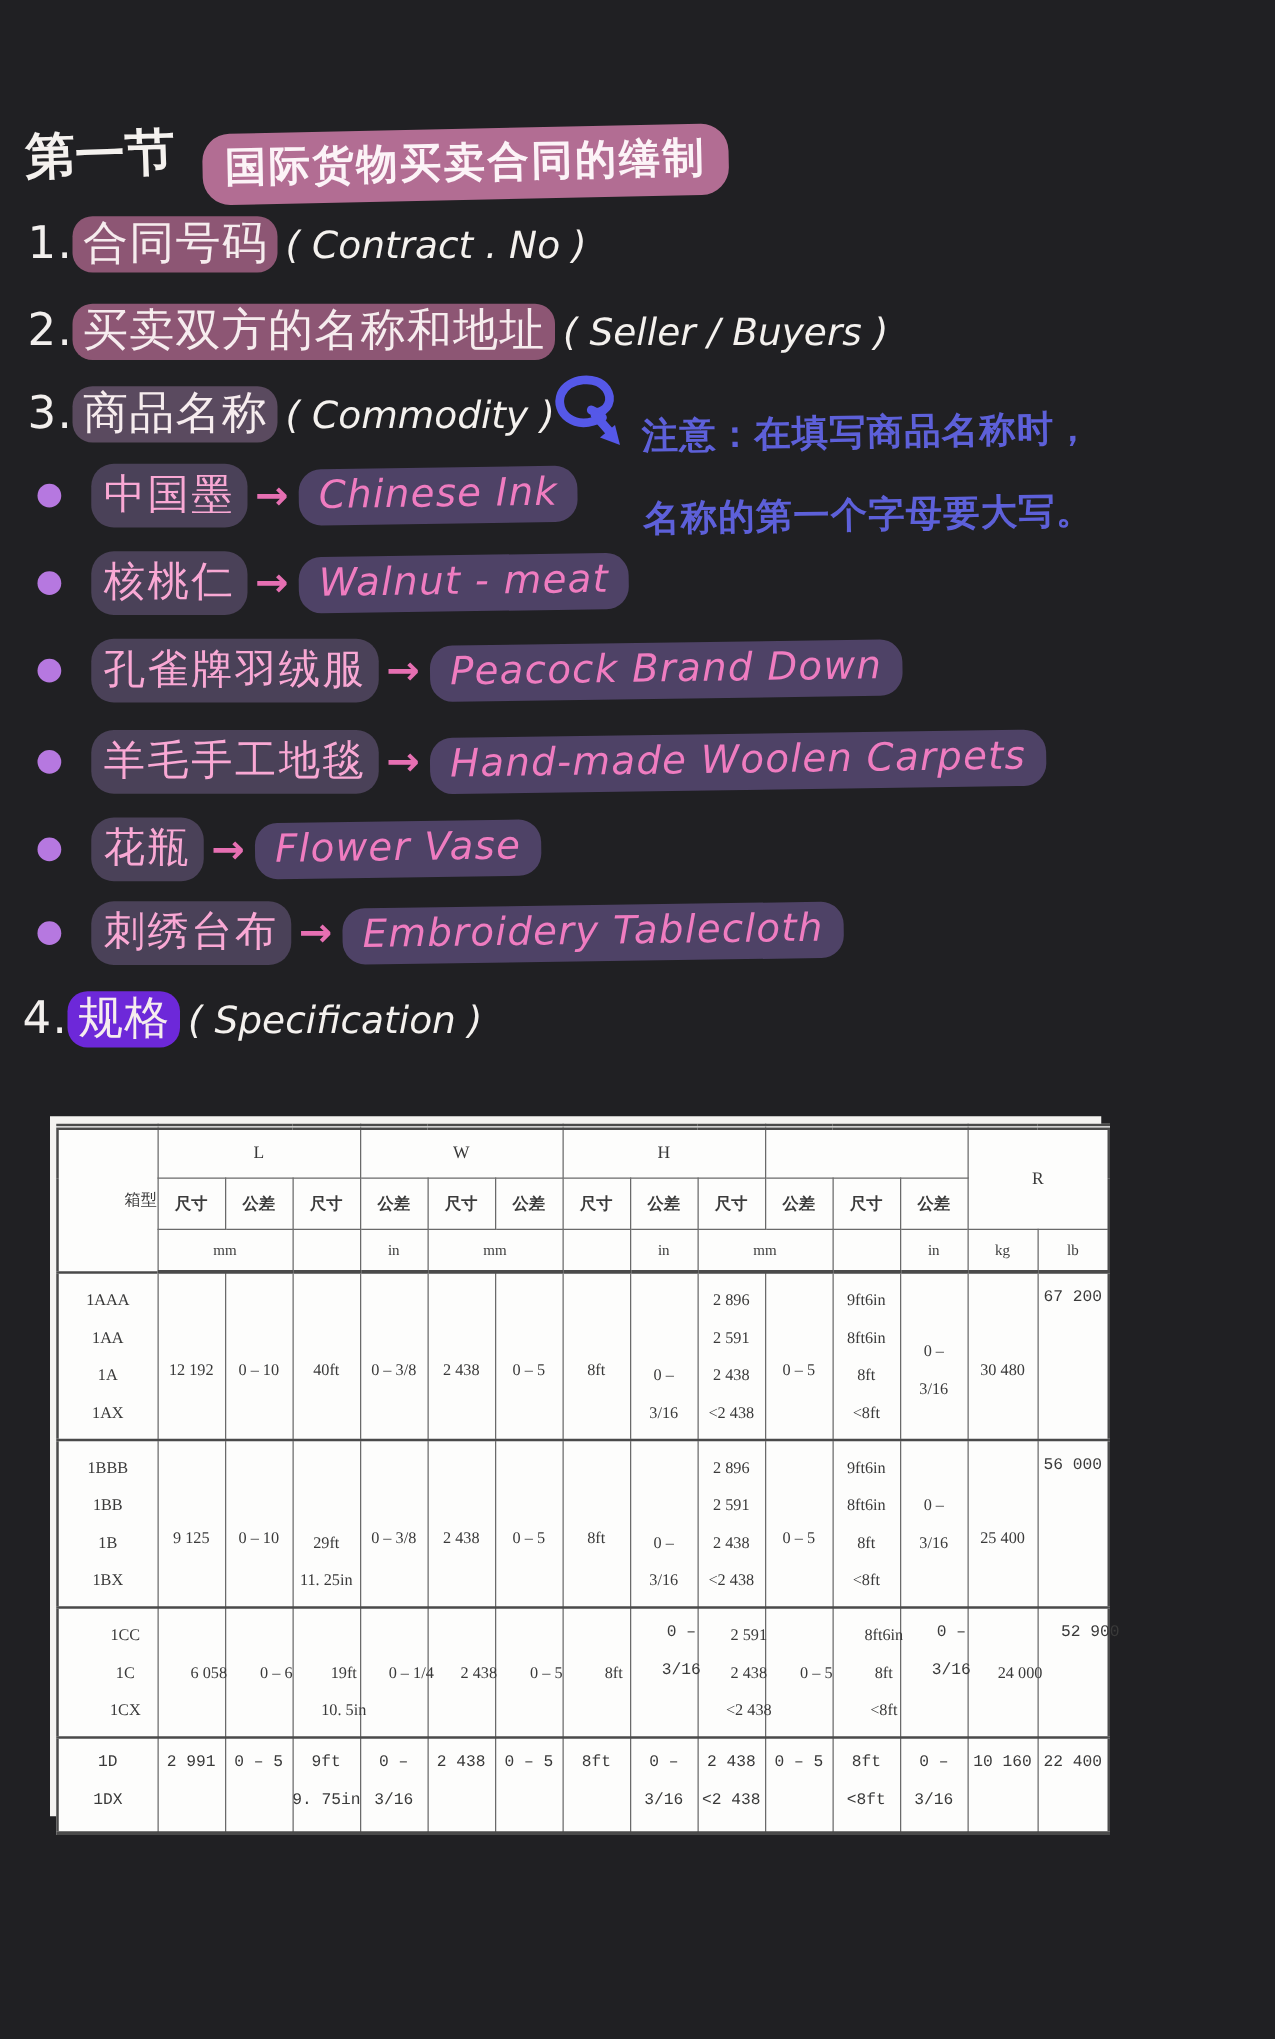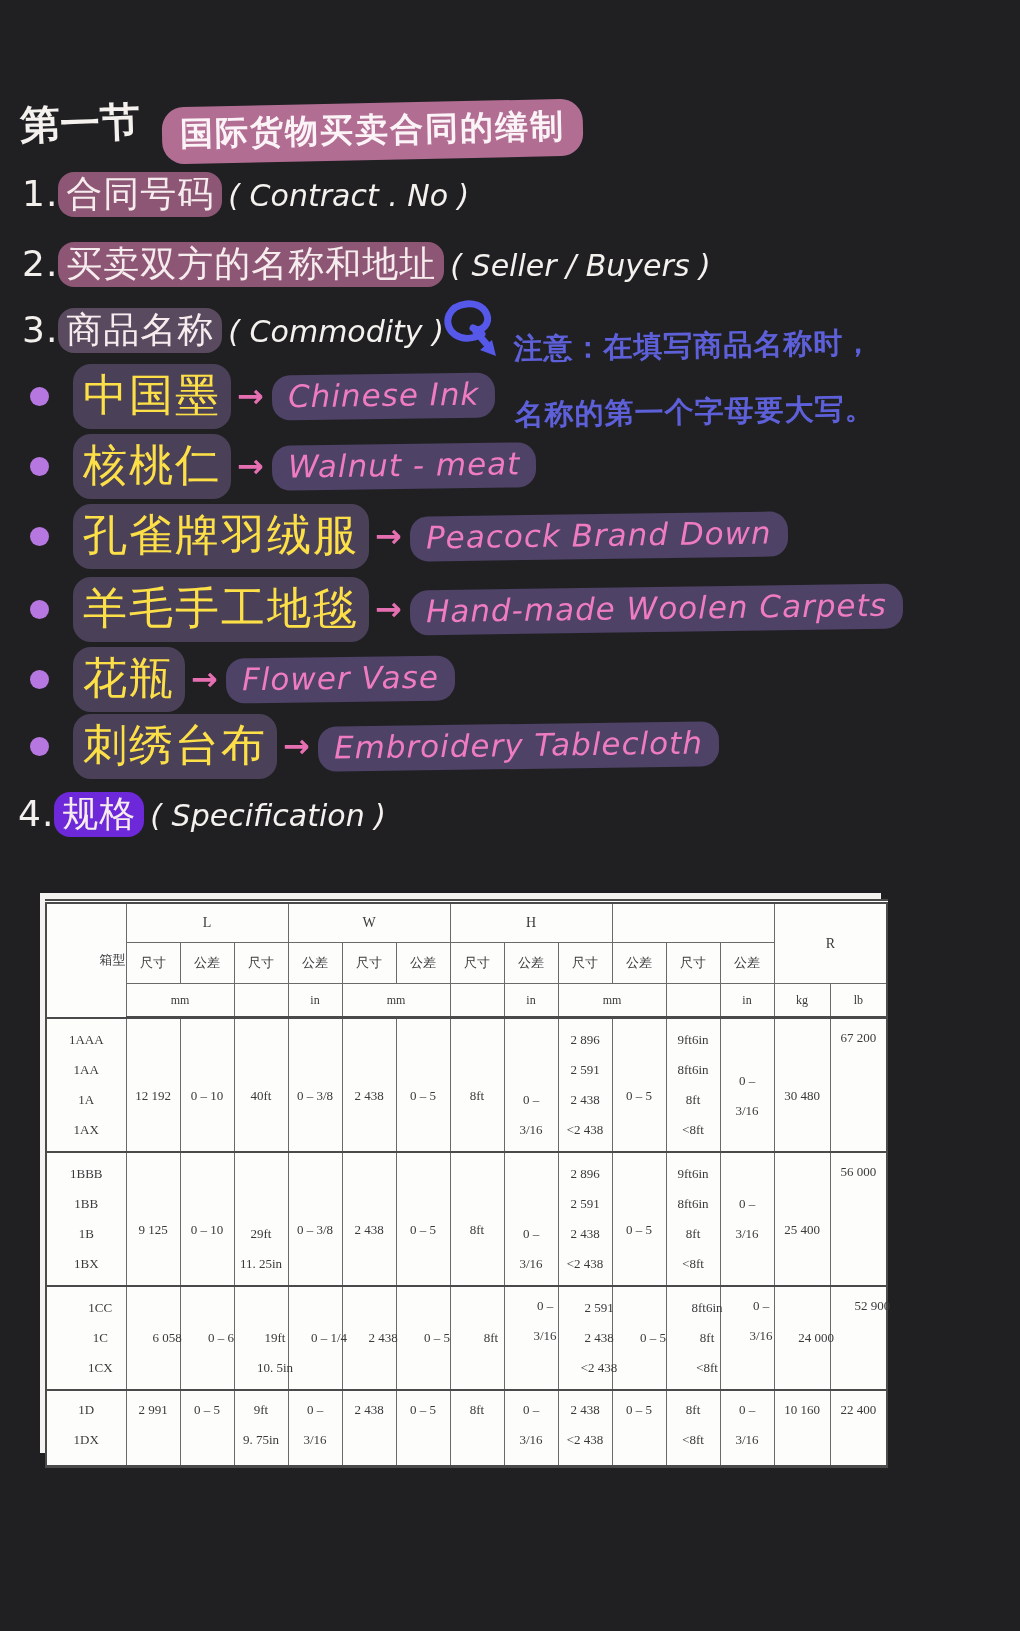--- a/index.html
+++ b/index.html
@@ -31,21 +31,21 @@
   .notice{
     top:312px;left:514px;width:404px;
     font-size:29px;line-height:66px;color:#5d60d9;font-weight:bold;
     transform:rotate(-1deg);letter-spacing:1px;white-space:nowrap;
   }
   
   #commodities{top:372px;left:30px;width:960px;height:420px;}
   .brow{position:absolute;left:0;display:flex;align-items:center;white-space:nowrap;height:48px;}
   .dot{width:19px;height:19px;border-radius:50%;background:#b678e0;margin-right:24px;flex:0 0 auto;}
   .zh-pill{
-    font-size:44px;color:#fde047;background:#4a4158;
+    font-size:33px;color:#f9a8d4;background:#4a4158;
     border-radius:18px;padding:2px 10px 4px 10px;letter-spacing:2px;
   }
   .arrow{font-size:32px;color:#e66fb2;margin:0 8px 0 6px;font-weight:bold;}
   .en-pill{
     font-size:31px;font-style:italic;color:#ef7cc0;background:#4e4266;
     border-radius:18px;padding:3px 16px 6px 16px;letter-spacing:1px;transform:rotate(-0.8deg);
   }
   
   .card{
     top:893px;left:40px;width:841px;height:560px;background:#f4f3f1;
@@ -54,27 +54,27 @@
   table.spec{
     border-collapse:collapse;table-layout:fixed;width:831px;
     font-family:"Liberation Serif",serif;color:#3a3a3a;
     border:2px solid #4a4a4a;border-top:5px double #4a4a4a;border-bottom:3px solid #4a4a4a;
     background:#fdfdfc;
   }
   table.spec th,table.spec td{border:1px solid #6a6a6a;padding:0;font-weight:normal;}
   th.group{font-size:14px;font-weight:bold;height:38px;}
   th.boxtype{font-size:13px;font-weight:bold;border-bottom:3px solid #4a4a4a;text-align:right;}
   th.rlabel{font-size:14px;font-weight:bold;}
-  tr.subrow th{font-size:13px;font-weight:normal;height:40px;}
+  tr.subrow th{font-size:13px;font-weight:bold;height:40px;}
   tr.units th{font-size:12px;height:32px;border-bottom:3px solid #4a4a4a;}
   tbody tr{border-top:2px solid #4a4a4a;}
   td .stack{display:flex;flex-direction:column;align-items:center;height:100%;box-sizing:border-box;font-size:13px;}
   td .stack span{display:block;line-height:30px;height:30px;white-space:nowrap;}
   .va-center{justify-content:center;}
-  .va-top{justify-content:flex-start;padding-top:4px;}
+  .va-top{justify-content:flex-start;padding-top:4px;font-family:Liberation Mono, monospace;}
   .va-bottom{justify-content:flex-end;padding-bottom:6px;}
   .va-low{justify-content:center;padding-top:22px;}
   tr.b1 td,tr.b2 td{height:132px;}
   tr.b3 td{height:102px;padding-left:28px;}
   tr.b4 td{height:74px;}
 </style>
 </head>
 <body>
 
 <div class="page">

